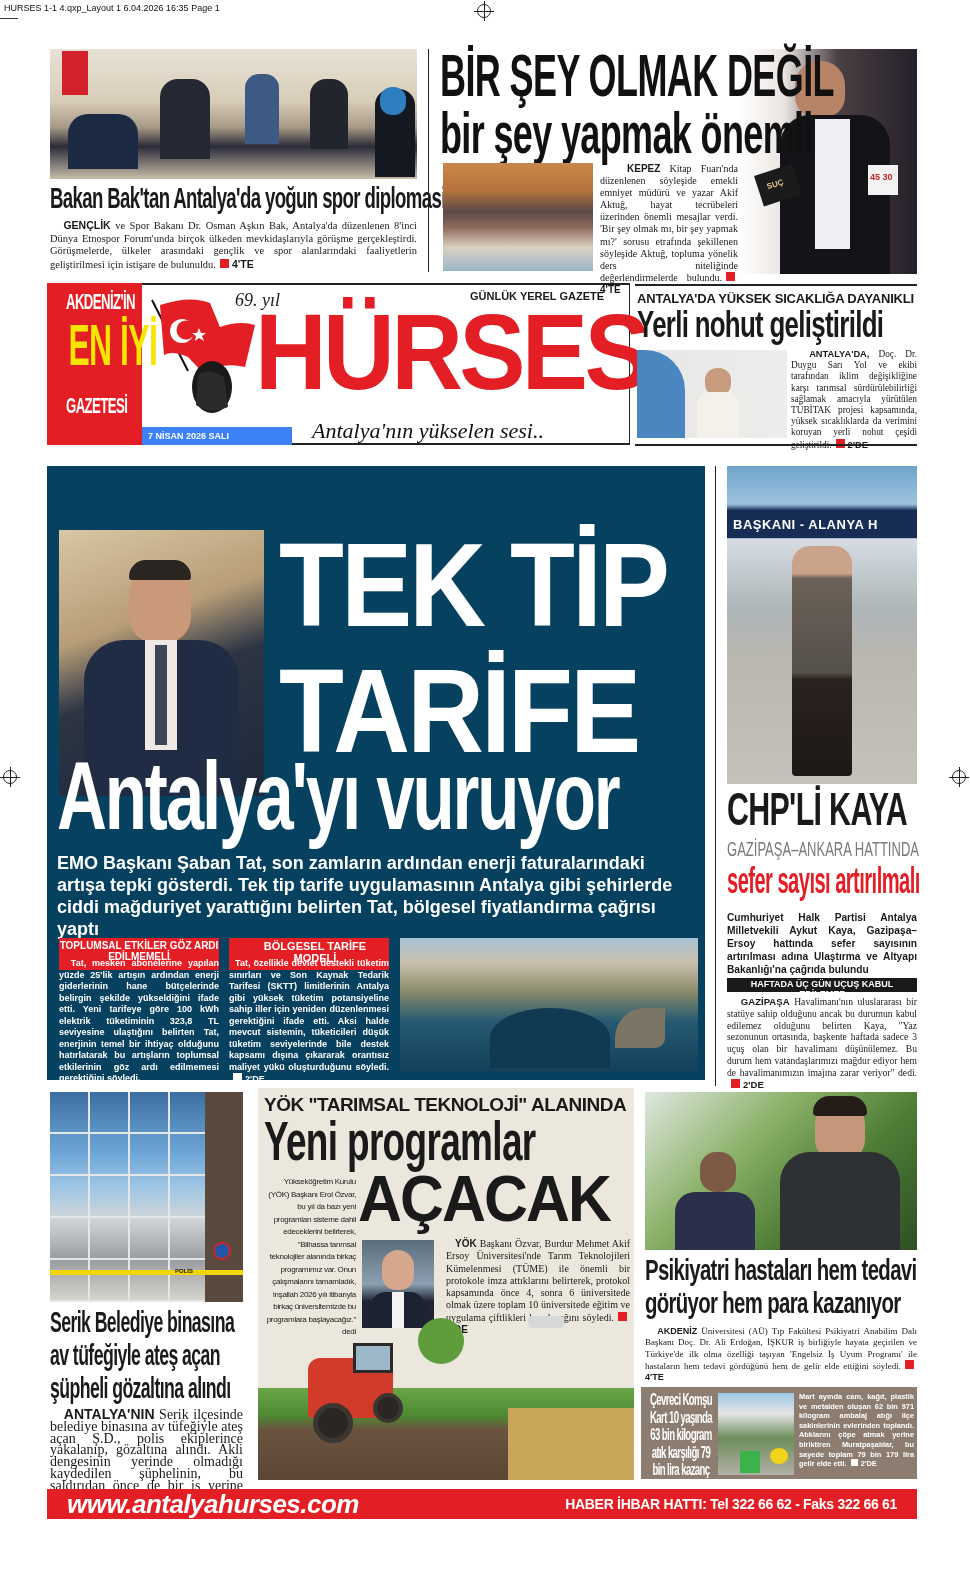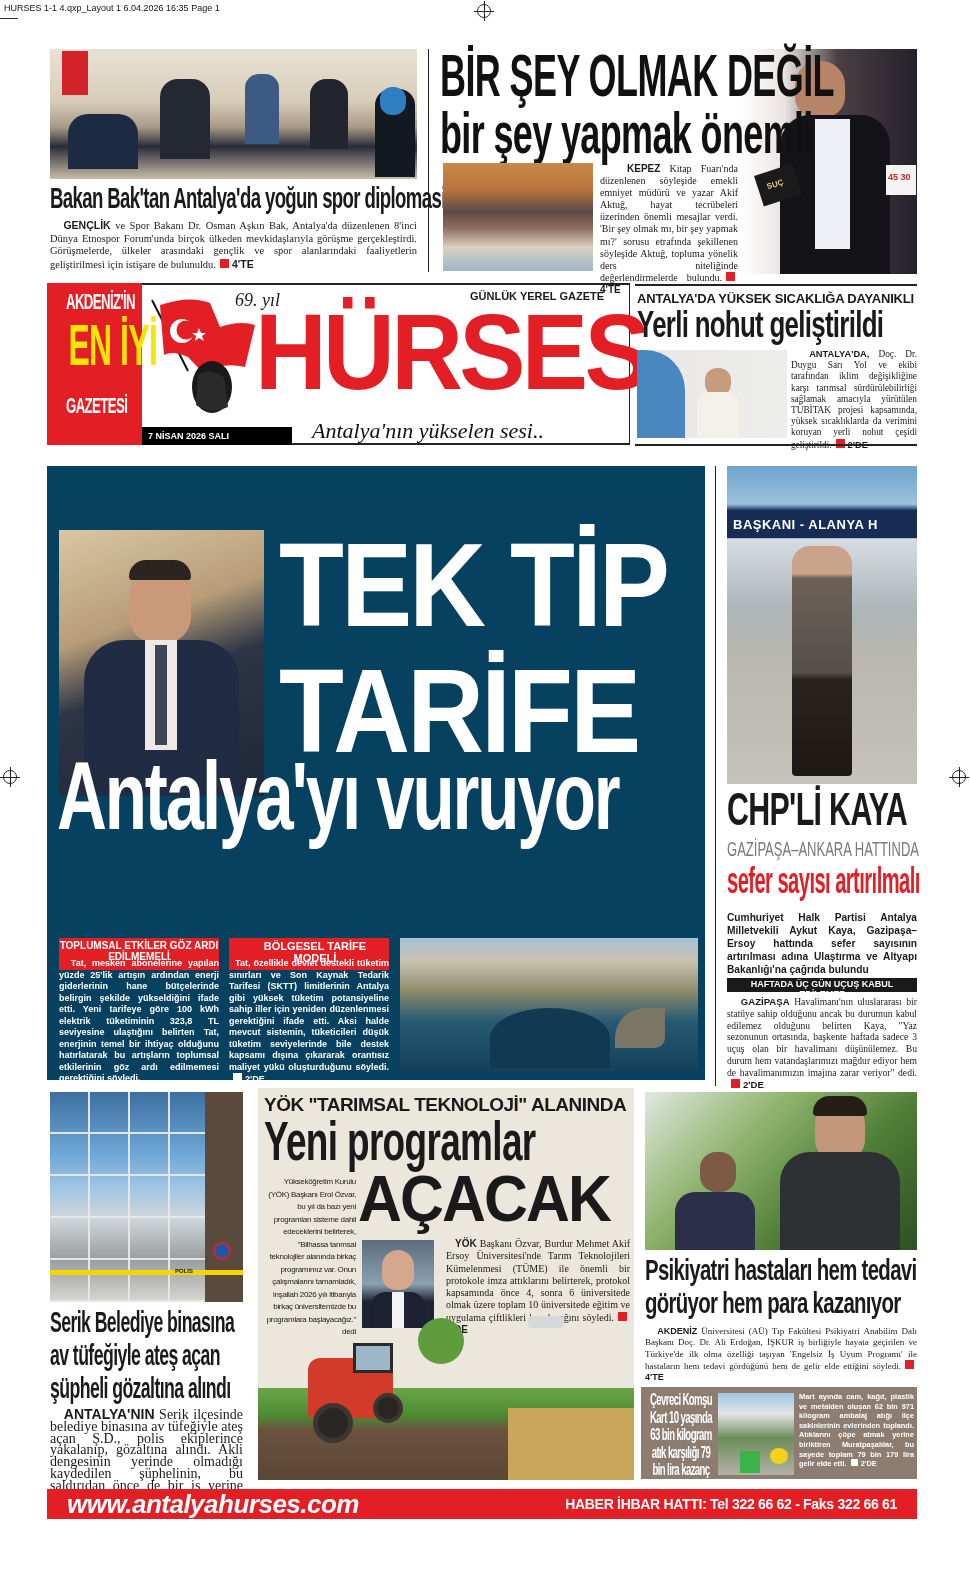--- a/index.html
+++ b/index.html
@@ -18,21 +18,21 @@
   
   #slug { left: 0; top: 0; width: 320px; height: 16px; font: 9px "Liberation Sans", sans-serif; padding: 3px 0 0 4px; color: #111; }
   .regmark { width: 14px; height: 14px; border: 1px solid #222; border-radius: 50%; }
   .regmark::before { content: ""; position: absolute; left: 6px; top: -4px; width: 1px; height: 20px; background: #222; }
   .regmark::after { content: ""; position: absolute; top: 6px; left: -4px; height: 1px; width: 20px; background: #222; }
 
   
   #mast-left { left: 47px; top: 283px; width: 95px; height: 162px; background: #e31e24; color: #fff; text-align: center; }
   #mast-box { left: 142px; top: 283px; width: 488px; height: 162px; border-top: 2px solid #222; border-bottom: 2px solid #222; border-right: 1px solid #222; }
   #hurses { left: 255px; top: 298px; font: bold 108px "Liberation Sans", sans-serif; color: #e31e24; letter-spacing: -4px; transform: scaleX(0.92); transform-origin: left top; line-height: 1; }
-  #date-bar { left: 142px; top: 427px; width: 150px; height: 18px; background: #000000; color: #fff; font: bold 9px "Liberation Sans", sans-serif; padding: 4px 0 0 6px; }
+  #date-bar { left: 142px; top: 427px; width: 150px; height: 18px; background: #3b82f6; color: #fff; font: bold 9px "Liberation Sans", sans-serif; padding: 4px 0 0 6px; }
   #tagline { left: 312px; top: 418px; font: italic 22px "Liberation Serif", serif; color: #111; }
   #yil { left: 235px; top: 290px; font: italic 18px "Liberation Serif", serif; }
   #gunluk { left: 470px; top: 290px; font: bold 11px "Liberation Sans", sans-serif; }
 
   
   #lead { left: 47px; top: 466px; width: 658px; height: 614px; background: #06415f; }
   #lead-kicker { left: 0; top: 12px; width: 658px; text-align: center; color: #f3ecd4; font: bold 26px "Liberation Sans", sans-serif; letter-spacing: -0.5px; }
   #lead-photo { left: 12px; top: 64px; width: 205px; height: 266px; background: linear-gradient(160deg,#d9c6a4 0%,#b79d77 35%,#2d3545 55%,#1e2838 100%); }
   .big-white { color: #fff; font: bold 115px "Liberation Sans", sans-serif; letter-spacing: -3px; line-height: 1; }
   #lead-deck { left: 10px; top: 386px; width: 640px; color: #fff; font: bold 18px "Liberation Sans", sans-serif; line-height: 22px; }
@@ -82,21 +82,21 @@
   &nbsp;&nbsp;&nbsp;<span class="lead-word">GENÇLİK</span><span> ve Spor Bakanı Dr. Osman Aşkın Bak, Antalya'da düzenlenen 8'inci Dünya Etnospor Forum'unda birçok ülkeden mevkidaşlarıyla görüşme gerçekleştirdi. Görüşmelerde, ülkeler arasındaki gençlik ve spor alanlarındaki faaliyetlerin geliştirilmesi için istişare de bulunuldu.</span><span class="red-sq"></span><span class="ref">4'TE</span>
 </div>
 
 <div class="divider-v" style="left:428px;top:49px;height:223px;"></div>
 
 <div class="photo" style="left:740px;top:49px;width:177px;height:225px;background:linear-gradient(90deg,#ffffff 0%,#e9e4e1 25%,#4b4043 55%,#25202a 100%);">
   <div class="abs" style="left:55px;top:12px;width:50px;height:56px;background:#b88468;border-radius:24px 24px 20px 20px;"></div>
   <div class="abs" style="left:40px;top:66px;width:110px;height:160px;background:#141418;border-radius:30px 30px 0 0;"></div>
   <div class="abs" style="left:75px;top:70px;width:35px;height:130px;background:#eef0f6;"></div>
   <div class="abs sans" style="left:18px;top:120px;width:40px;height:32px;background:#1b1b1b;color:#e4c48b;font-size:8px;font-weight:bold;padding:10px 0 0 9px;transform:rotate(-18deg);">SUÇ</div>
-  <div class="abs sans" style="left:128px;top:116px;width:30px;height:30px;background:#f3f3f3;color:#c2272d;font-size:9px;font-weight:bold;padding:7px 4px 0 2px;margin-left:18px;">45 30</div>
+  <div class="abs sans" style="left:128px;top:116px;width:30px;height:30px;background:#f3f3f3;color:#c2272d;font-size:9px;font-weight:bold;padding:7px 4px 0 2px;">45 30</div>
 </div>
 <div class="abs cond" style="left:440px;top:48px;font-size:60px;line-height:56px;transform:scaleX(0.6);white-space:nowrap;color:#111;">BİR ŞEY OLMAK DEĞİL</div>
 <div class="abs cond" style="left:440px;top:105px;font-size:58px;line-height:56px;transform:scaleX(0.62);white-space:nowrap;color:#111;">bir şey yapmak önemli</div>
 <div class="photo" style="left:443px;top:163px;width:150px;height:108px;background:linear-gradient(180deg,#c98848 0%,#b8733d 25%,#5b4a48 45%,#8f6b5d 60%,#dbd0c2 78%,#9bb6c8 100%);"></div>
 <div class="abs serif justify" style="left:600px;top:163px;width:138px;font-size:10px;line-height:12.1px;">
   &nbsp;&nbsp;&nbsp;<span class="lead-word">KEPEZ</span><span> Kitap Fuarı'nda düzenlenen söyleşide emekli emniyet müdürü ve yazar Akif Aktuğ, hayat tecrübeleri üzerinden önemli mesajlar verdi. 'Bir şey olmak mı, bir şey yapmak mı?' sorusu etrafında şekillenen söyleşide Aktuğ, topluma yönelik ders niteliğinde değerlendirmelerde bulundu.</span><span class="red-sq"></span><span class="ref">4'TE</span>
 </div>
 
 <div id="mast-left" class="abs">
   <div class="cond" style="font-size:22px;line-height:26px;margin-top:6px;transform:scaleX(0.6);transform-origin:center top;white-space:nowrap;">AKDENİZ'İN</div>
@@ -136,20 +136,21 @@
   <div id="lead-photo" class="photo">
     <div class="abs" style="left:70px;top:35px;width:62px;height:78px;background:#c9997a;border-radius:30px 30px 26px 26px;"></div>
     <div class="abs" style="left:70px;top:30px;width:62px;height:20px;background:#2a2521;border-radius:30px 30px 6px 6px;"></div>
     <div class="abs" style="left:25px;top:110px;width:155px;height:160px;background:#1f2c44;border-radius:40px 40px 0 0;"></div>
     <div class="abs" style="left:86px;top:110px;width:32px;height:110px;background:#efe9e6;"></div>
     <div class="abs" style="left:96px;top:115px;width:12px;height:100px;background:#3d4556;"></div>
   </div>
   <div class="abs big-white cond" style="left:232px;top:60px;transform:scaleX(0.9);white-space:nowrap;font-size:118px;">TEK TİP</div>
   <div class="abs big-white cond" style="left:232px;top:186px;transform:scaleX(0.9);white-space:nowrap;font-size:118px;">TARİFE</div>
   <div class="abs big-white cond" style="left:10px;top:282px;font-size:96px;transform:scaleX(0.72);white-space:nowrap;">Antalya'yı vuruyor</div>
+  <div id="lead-deck" class="abs">EMO Başkanı Şaban Tat, son zamların ardından enerji faturalarındaki artışa tepki gösterdi. Tek tip tarife uygulamasının Antalya gibi şehirlerde ciddi mağduriyet yarattığını belirten Tat, bölgesel fiyatlandırma çağrısı yaptı</div>
   <div class="sub-label" style="left:12px;top:472px;width:160px;">TOPLUMSAL ETKİLER GÖZ ARDI EDİLMEMELİ</div>
   <div class="sub-label" style="left:182px;top:472px;width:160px;font-size:11px;padding-left:12px;">BÖLGESEL TARİFE MODELİ</div>
   <div class="lead-col" style="left:12px;top:492px;width:160px;">&nbsp;&nbsp;<span>Tat, mesken abonelerine yapılan yüzde 25'lik artışın ardından enerji giderlerinin hane bütçelerinde belirgin şekilde yükseldiğini ifade etti. Yeni tarifeye göre 100 kWh elektrik tüketiminin 323,8 TL seviyesine ulaştığını belirten Tat, enerjinin temel bir ihtiyaç olduğunu hatırlatarak bu artışların toplumsal etkilerinin göz ardı edilmemesi gerektiğini söyledi.</span></div>
   <div class="lead-col" style="left:182px;top:492px;width:160px;">&nbsp;&nbsp;<span>Tat, özellikle devlet destekli tüketim sınırları ve Son Kaynak Tedarik Tarifesi (SKTT) limitlerinin Antalya gibi yüksek tüketim potansiyeline sahip iller için yeniden düzenlenmesi gerektiğini ifade etti. Aksi halde mevcut sistemin, tüketicileri düşük tüketim seviyelerinde bile destek kapsamı dışına çıkararak orantısız maliyet yükü oluşturduğunu söyledi.</span><span class="red-sq" style="background:#fff;"></span><span>2'DE</span></div>
   <div id="lead-aerial" class="photo">
     <div class="abs" style="left:90px;top:70px;width:120px;height:60px;background:#0f3a52;border-radius:50% 50% 0 0;"></div>
     <div class="abs" style="left:215px;top:70px;width:50px;height:40px;background:#7b7566;border-radius:30px 0 10px 0;"></div>
   </div>
 </div>
 

